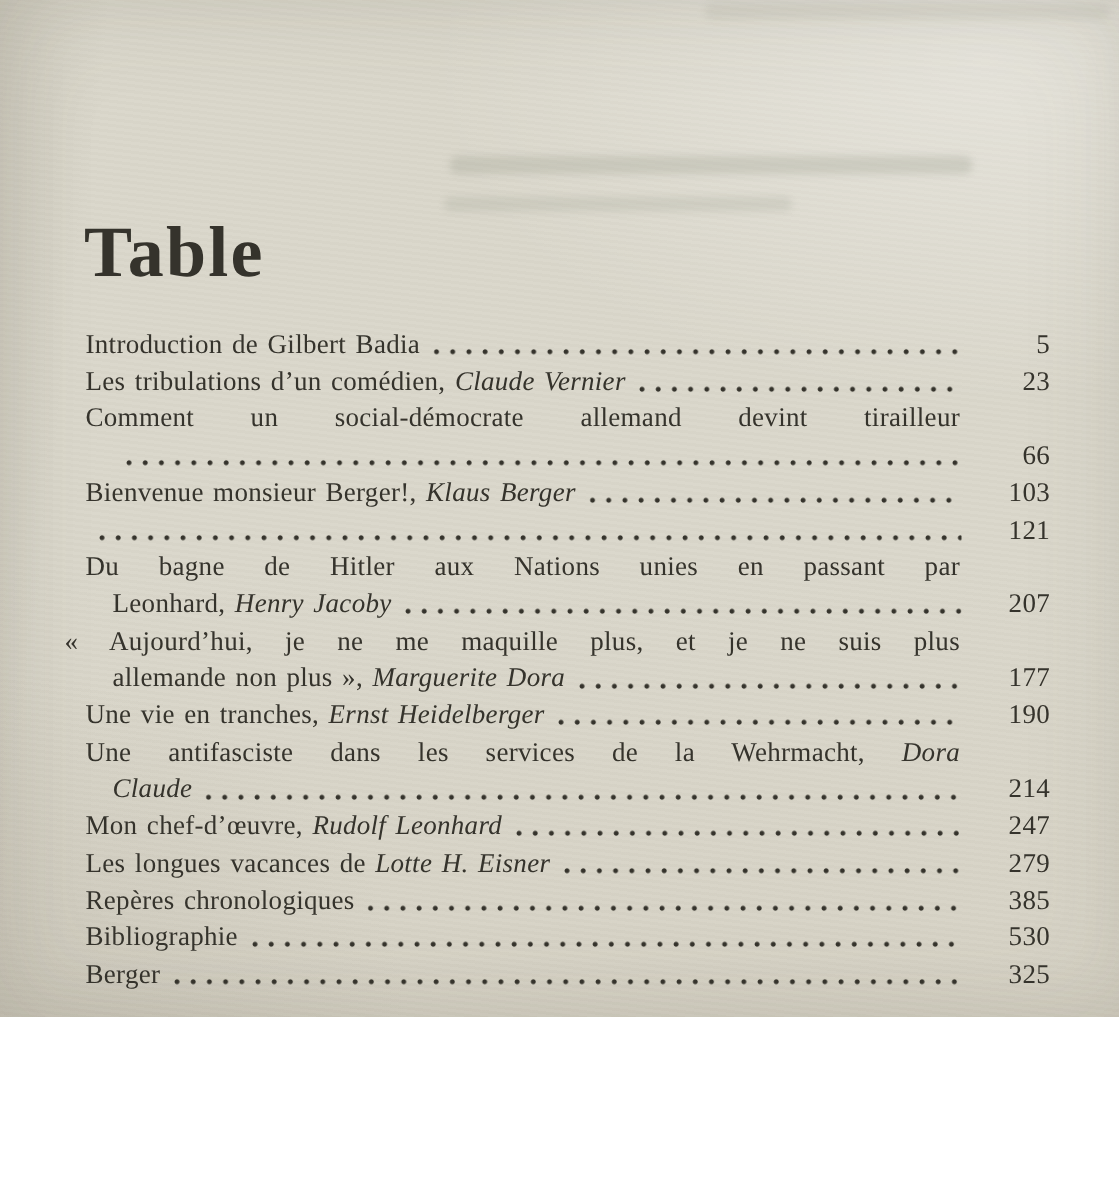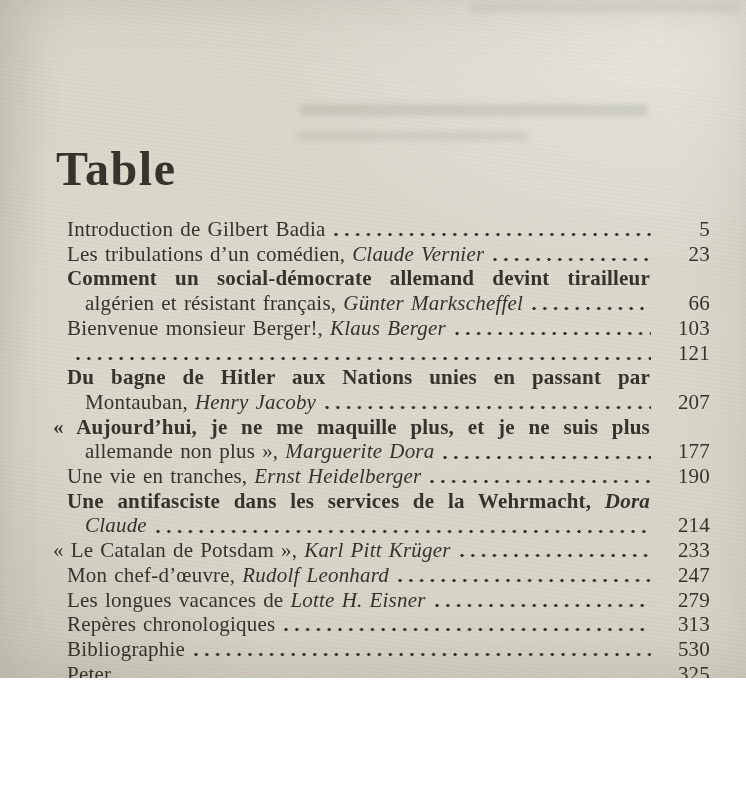--- a/index.html
+++ b/index.html
@@ -27,24 +27,24 @@
     position: absolute;
     left: 56px;
     top: 112px;
     font-size: 48px;
     line-height: 50px;
     letter-spacing: 1.5px;
     color: var(--ink);
   }
   .toc {
     position: absolute;
-    left: 67px;
+    left: 57px;
     top: 217px;
     width: 643px; 
-    font-size: 21px;
+    font-size: 18px;
     line-height: 24.7px;
     word-spacing: 1.6px;
     letter-spacing: 0.2px;
   }
   .line { display: flex; }
   .line .text { white-space: pre; flex: none; }
   .line i { font-style: italic; }
   .line .dots {
     flex: 1 1 auto;
     align-self: flex-end;
@@ -60,21 +60,21 @@
     text-align: right;
   }
   .line.indent { padding-left: 18px; }
   .line.hang { margin-left: -14px; }
   .line.justify {
     display: block;
     text-align: justify;
     text-align-last: justify;
     margin-right: 60px; 
   }
-  .line.justify .text { white-space: normal; font-weight: bold; }
+  .line.justify .text { white-space: normal; }
   
   .ghost {
     position: absolute;
     border-radius: 5px;
     filter: blur(2.6px);
     pointer-events: none;
   }
   .g1 { left:300px; top:104px; width:348px; height:12px; background: rgba(146,152,137,0.26); }
   .g2 { left:296px; top:131px; width:232px; height:10px; background: rgba(148,154,140,0.20); }
   .g3 { left:470px; top:2px;  width:270px; height:11px; background: rgba(148,152,138,0.14); }
@@ -102,80 +102,74 @@
         <span class="dots"></span>
         <span class="num">5</span>
       </div>
       <div class="line">
         <span class="text"><span>Les tribulations d’un comédien, </span><i>Claude Vernier</i></span>
         <span class="dots"></span>
         <span class="num">23</span>
       </div>
       <div class="line justify"><span class="text"><span>Comment un social-démocrate allemand devint tirailleur</span></span></div>
       <div class="line indent">
-        <span class="text"><span>algérien et résistant français, </span><i>Günter Markscheffel</i></span>
         <span class="dots"></span>
         <span class="num">66</span>
       </div>
       <div class="line">
         <span class="text"><span>Bienvenue monsieur Berger!, </span><i>Klaus Berger</i></span>
         <span class="dots"></span>
         <span class="num">103</span>
       </div>
       <div class="line">
         <span class="dots"></span>
         <span class="num">121</span>
       </div>
       <div class="line justify"><span class="text"><span>Du bagne de Hitler aux Nations unies en passant par</span></span></div>
       <div class="line indent">
-        <span class="text"><span>Montauban, </span><i>Henry Jacoby</i></span>
+        <span class="text"><span>Leonhard, </span><i>Henry Jacoby</i></span>
         <span class="dots"></span>
         <span class="num">207</span>
       </div>
       <div class="line justify hang"><span class="text"><span>« Aujourd’hui, je ne me maquille plus, et je ne suis plus</span></span></div>
       <div class="line indent">
         <span class="text"><span>allemande non plus », </span><i>Marguerite Dora</i></span>
         <span class="dots"></span>
         <span class="num">177</span>
       </div>
       <div class="line">
         <span class="text"><span>Une vie en tranches, </span><i>Ernst Heidelberger</i></span>
         <span class="dots"></span>
         <span class="num">190</span>
       </div>
       <div class="line justify"><span class="text"><span>Une antifasciste dans les services de la Wehrmacht, </span><i>Dora</i></span></div>
       <div class="line indent">
         <span class="text"><i>Claude</i></span>
         <span class="dots"></span>
         <span class="num">214</span>
       </div>
-      <div class="line hang">
-        <span class="text"><span>« Le Catalan de Potsdam », </span><i>Karl Pitt Krüger</i></span>
-        <span class="dots"></span>
-        <span class="num">233</span>
-      </div>
       <div class="line">
         <span class="text"><span>Mon chef-d’œuvre, </span><i>Rudolf Leonhard</i></span>
         <span class="dots"></span>
         <span class="num">247</span>
       </div>
       <div class="line">
         <span class="text"><span>Les longues vacances de </span><i>Lotte H. Eisner</i></span>
         <span class="dots"></span>
         <span class="num">279</span>
       </div>
       <div class="line">
         <span class="text"><span>Repères chronologiques</span></span>
         <span class="dots"></span>
-        <span class="num">313</span>
+        <span class="num">385</span>
       </div>
       <div class="line">
         <span class="text"><span>Bibliographie</span></span>
         <span class="dots"></span>
         <span class="num">530</span>
       </div>
       <div class="line">
-        <span class="text"><span>Peter</span></span>
+        <span class="text"><span>Berger</span></span>
         <span class="dots"></span>
         <span class="num">325</span>
       </div>
     </div>
 </div>
 
 </body></html>

